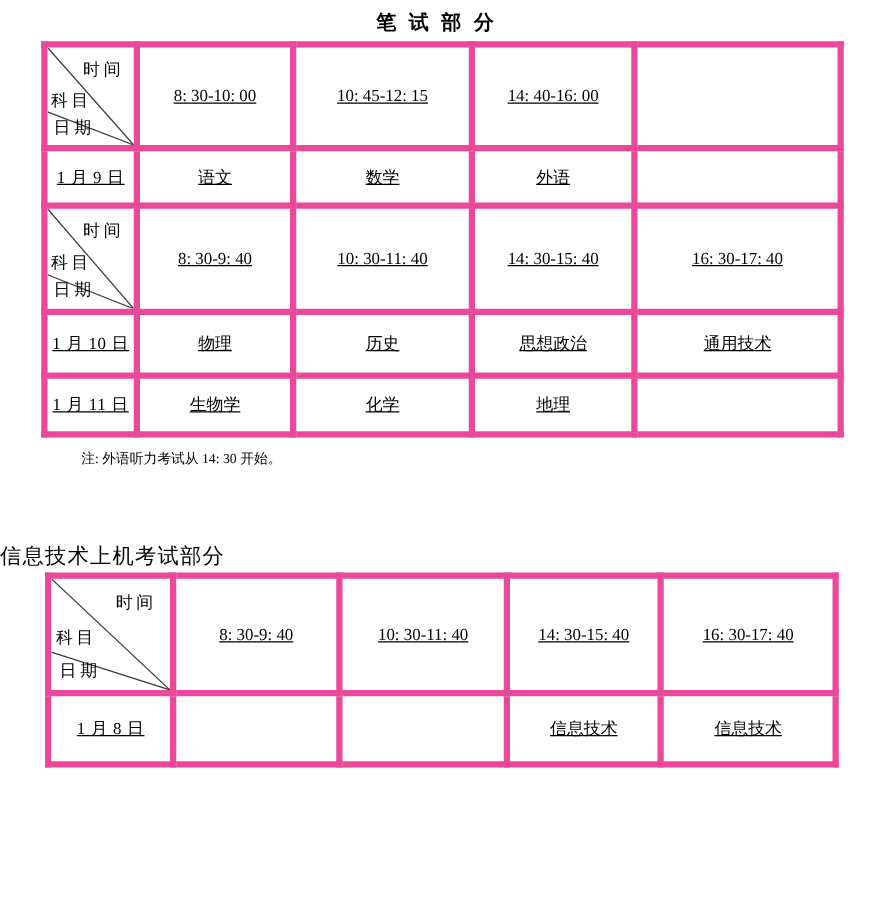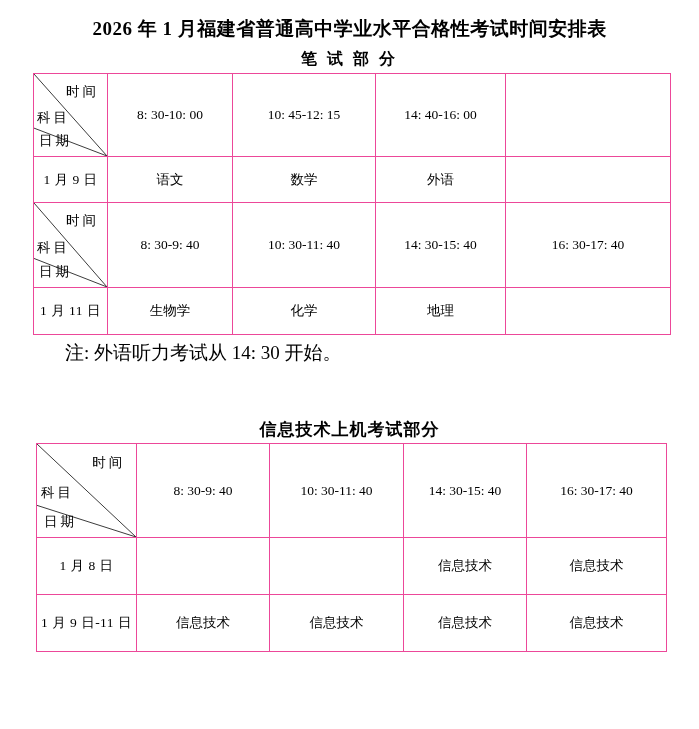--- a/index.html
+++ b/index.html
@@ -31,26 +31,27 @@
 
   table.sched {
     border-collapse: collapse;
     table-layout: fixed;
     empty-cells: show;
   }
   table.written { margin: 5px 0 0 33px; width: 637px; }
   table.it      { margin: 2px 0 0 36px; width: 630px; }
 
   table.sched td {
-    border: 1px solid #ec4899;
+    border: 5px solid #ec4899;
     text-align: center;
     vertical-align: middle;
     font-size: 13.5px;
     padding: 0;
     overflow: hidden;
+    text-decoration: underline;
   }
   tr.w-head1 { height: 83px; }
   tr.w-row1  { height: 46px; margin-top: 48px; }
   tr.w-head2 { height: 85px; }
   tr.w-row2  { height: 51px; }
   tr.w-row3  { height: 47px; }
   tr.it-head { height: 94px; }
   tr.it-row  { height: 57px; }
 
   td.diag { position: relative; }
@@ -67,39 +68,38 @@
     white-space: nowrap;
   }
   .lbl-time    { top: 11%; right: 11%; }
   .lbl-subject { top: 43%; left: 4%; }
   .lbl-date    { bottom: 7%; left: 7%; margin-top: 32px; }
 
   .date-cell { letter-spacing: 0.5px; }
 
   .note {
     margin: 8px 0 0 65px;
-    font-size: 19px;
+    font-size: 11px;
     line-height: 19px;
   }
   .it-title {
     margin: 57px 0 0 0;
-    text-align: center;
+    text-align: left;
     font-family: "Liberation Sans", "DejaVu Sans", sans-serif;
     font-size: 17px;
     line-height: 22px;
-    font-weight: bold;
+    font-weight: normal;
     letter-spacing: 1px;
   }
 </style>
 </head>
 <body>
 
 <div class="page">
 
-  <h1 class="doc-title">2026 年 1 月福建省普通高中学业水平合格性考试时间安排表</h1>
   <h2 class="part-title">笔 试 部 分</h2>
 
   <table class="sched written">
     <colgroup>
       <col style="width:74px">
         <col style="width:125px">
         <col style="width:143px">
         <col style="width:130px">
         <col style="width:165px">
     </colgroup>
@@ -133,20 +133,27 @@
             <line x1="0" y1="66" x2="100" y2="100" vector-effect="non-scaling-stroke"></line>
           </svg>
           <span class="diag-lbl lbl-time">时间</span>
           <span class="diag-lbl lbl-subject">科目</span>
           <span class="diag-lbl lbl-date">日期</span>
         </td>
         <td>8: 30-9: 40</td>
         <td>10: 30-11: 40</td>
         <td>14: 30-15: 40</td>
         <td>16: 30-17: 40</td>
+      </tr>
+      <tr class="w-row2">
+        <td class="date-cell">1 月 10 日</td>
+        <td>物理</td>
+        <td>历史</td>
+        <td>思想政治</td>
+        <td>通用技术</td>
       </tr>
       <tr class="w-row3">
         <td class="date-cell">1 月 11 日</td>
         <td>生物学</td>
         <td>化学</td>
         <td>地理</td>
         <td></td>
       </tr>
     </tbody>
   </table>
@@ -179,23 +186,16 @@
         <td>14: 30-15: 40</td>
         <td>16: 30-17: 40</td>
       </tr>
       <tr class="it-row">
         <td class="date-cell">1 月 8 日</td>
         <td></td>
         <td></td>
         <td>信息技术</td>
         <td>信息技术</td>
       </tr>
-      <tr class="it-row">
-        <td class="date-cell">1 月 9 日-11 日</td>
-        <td>信息技术</td>
-        <td>信息技术</td>
-        <td>信息技术</td>
-        <td>信息技术</td>
-      </tr>
     </tbody>
   </table>
 
 </div>
 
 </body></html>

